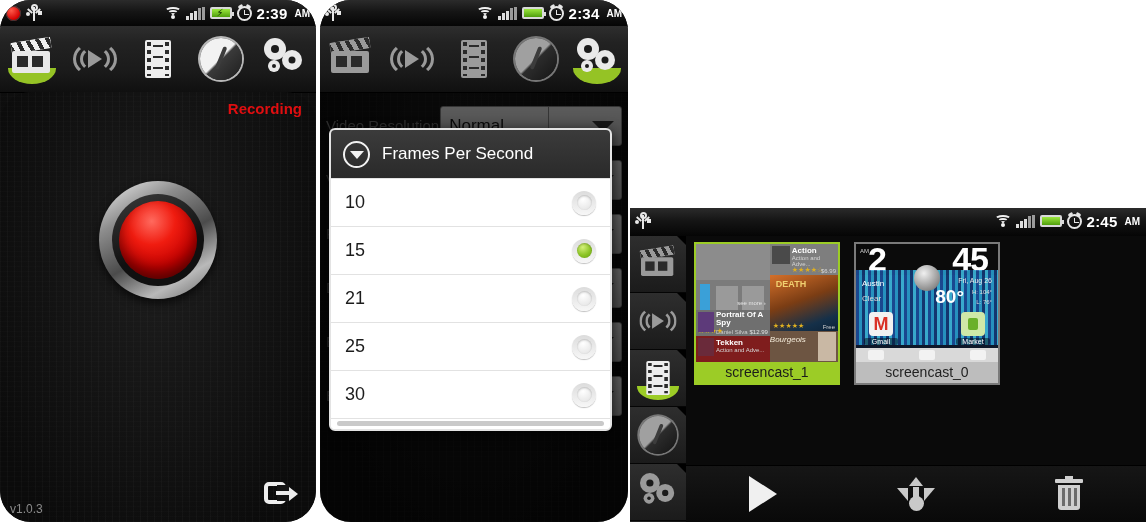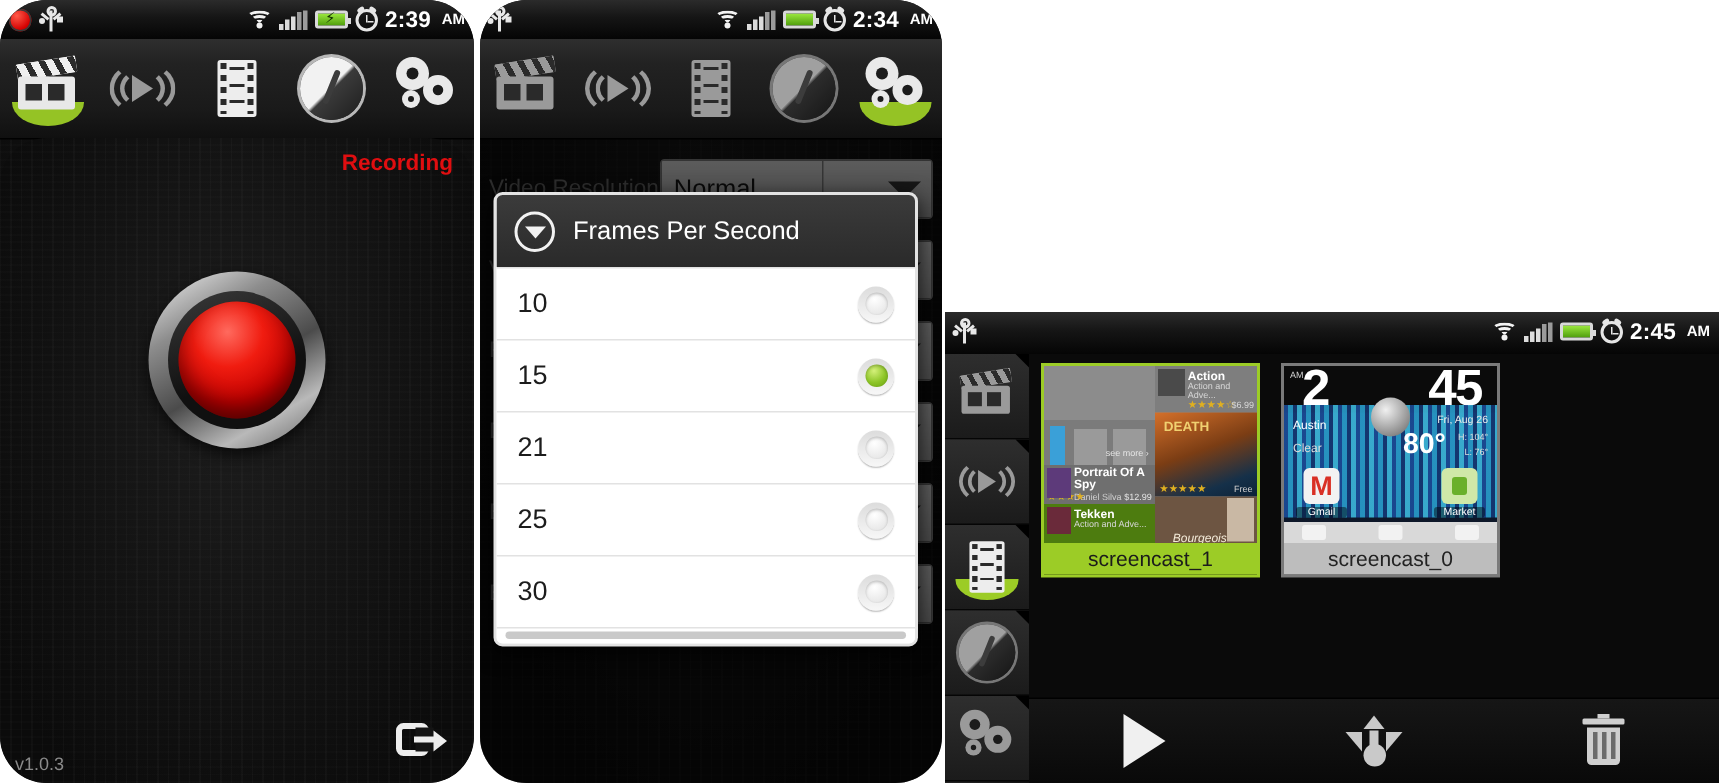--- a/index.html
+++ b/index.html
@@ -239,26 +239,26 @@
      background:linear-gradient(160deg,#d4702a,#7b3d14 45%,#153049 80%,#0d2237);}
   .mk .big .lbl{position:absolute;left:6px;top:4px;color:#f0d070;font-size:9px;font-weight:bold;}
   .mk .big .st{position:absolute;left:3px;bottom:1px;color:#e0b020;font-size:7px;}
   .mk .big .fr{position:absolute;right:3px;bottom:1px;color:#cfcfcf;font-size:6px;}
   .mk .r2{position:absolute;left:0;top:56%;width:52%;height:22%;background:#6f6f6f;}
   .mk .r2 .ic{position:absolute;left:2px;top:2px;width:16px;height:20px;background:#5d3a7a;}
   .mk .r2 .tt{position:absolute;left:20px;top:1px;color:#fff;font-size:8px;font-weight:bold;line-height:8px;}
   .mk .r2 .au{position:absolute;left:20px;top:19px;color:#d0d0d0;font-size:6px;}
   .mk .r2 .st{position:absolute;left:2px;bottom:1px;color:#e0b020;font-size:7px;}
   .mk .r2 .pr{position:absolute;right:2px;bottom:1px;color:#e3e3e3;font-size:6px;}
-  .mk .r3{position:absolute;left:0;top:78%;width:52%;bottom:0;background:#4d7c0f;}
+  .mk .r3{position:absolute;left:0;top:78%;width:52%;bottom:0;background:#7f1d1d;}
   .mk .r3 .ic{position:absolute;left:2px;top:2px;width:16px;height:18px;background:#6a2a3a;}
   .mk .r3 .tt{position:absolute;left:20px;top:2px;color:#fff;font-size:8px;font-weight:bold;}
   .mk .r3 .ss{position:absolute;left:20px;top:11px;color:#d6d6d6;font-size:6px;}
   .mk .bk{position:absolute;left:52%;top:74%;right:0;bottom:0;background:#6d5542;}
-  .mk .bk .nm{position:absolute;left:12px;top:4px;color:#f3ead8;font-size:8px;font-style:italic;margin-top:19px;}
+  .mk .bk .nm{position:absolute;left:0;top:4px;color:#f3ead8;font-size:8px;font-style:italic;}
   .mk .bk .ph{position:absolute;right:2px;top:1px;width:18px;bottom:1px;background:#c9b8a4;}
 
   
   .hm{position:absolute;inset:0;background:linear-gradient(to bottom,#0a0a14 0%,#132034 35%,#0c1526 100%);}
   .hm .stripes{position:absolute;left:0;top:22%;right:0;bottom:14%;
      background:repeating-linear-gradient(90deg,#1b4fa0 0 3px,#2aa6d8 3px 6px,#143a7a 6px 9px,#3fc2e8 9px 12px);
      opacity:.85;}
   .hm .clockband{position:absolute;left:0;top:0;right:0;height:26%;background:#0b0b0b;}
   .hm .dig{position:absolute;top:-4px;color:#fff;font-size:34px;font-weight:bold;letter-spacing:-1px;}
   .hm .dig.d1{left:12px;}

